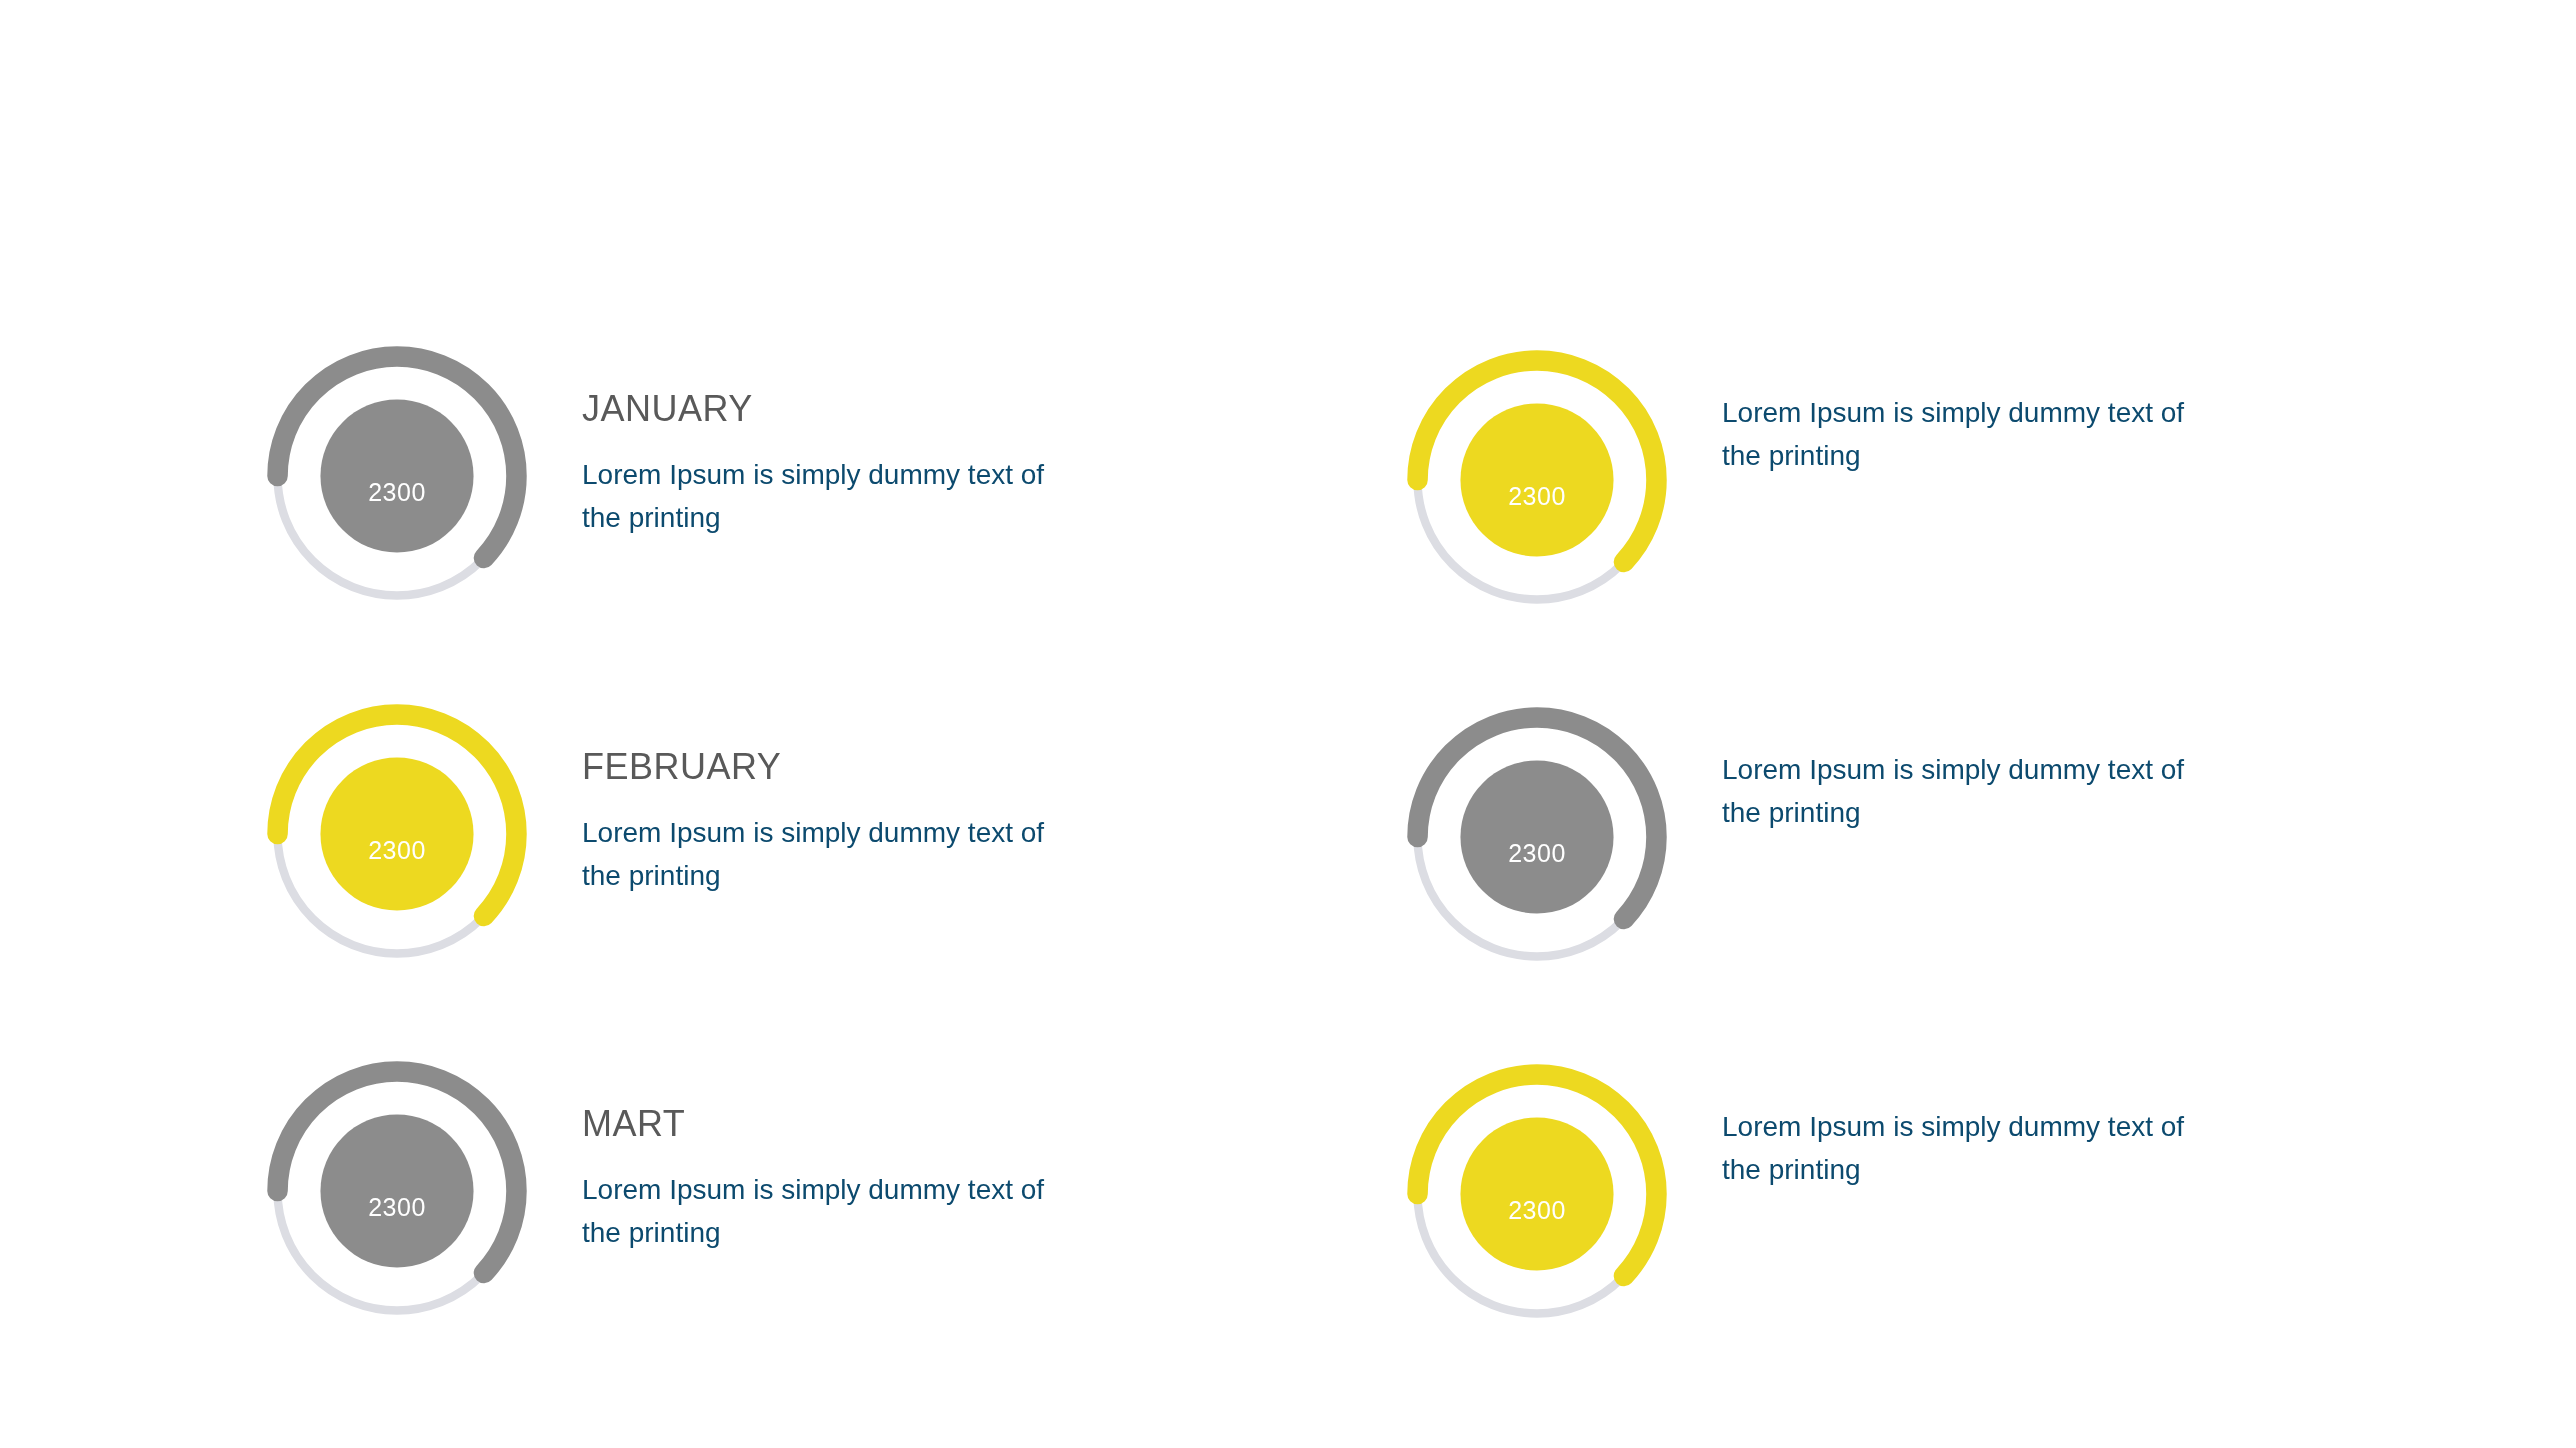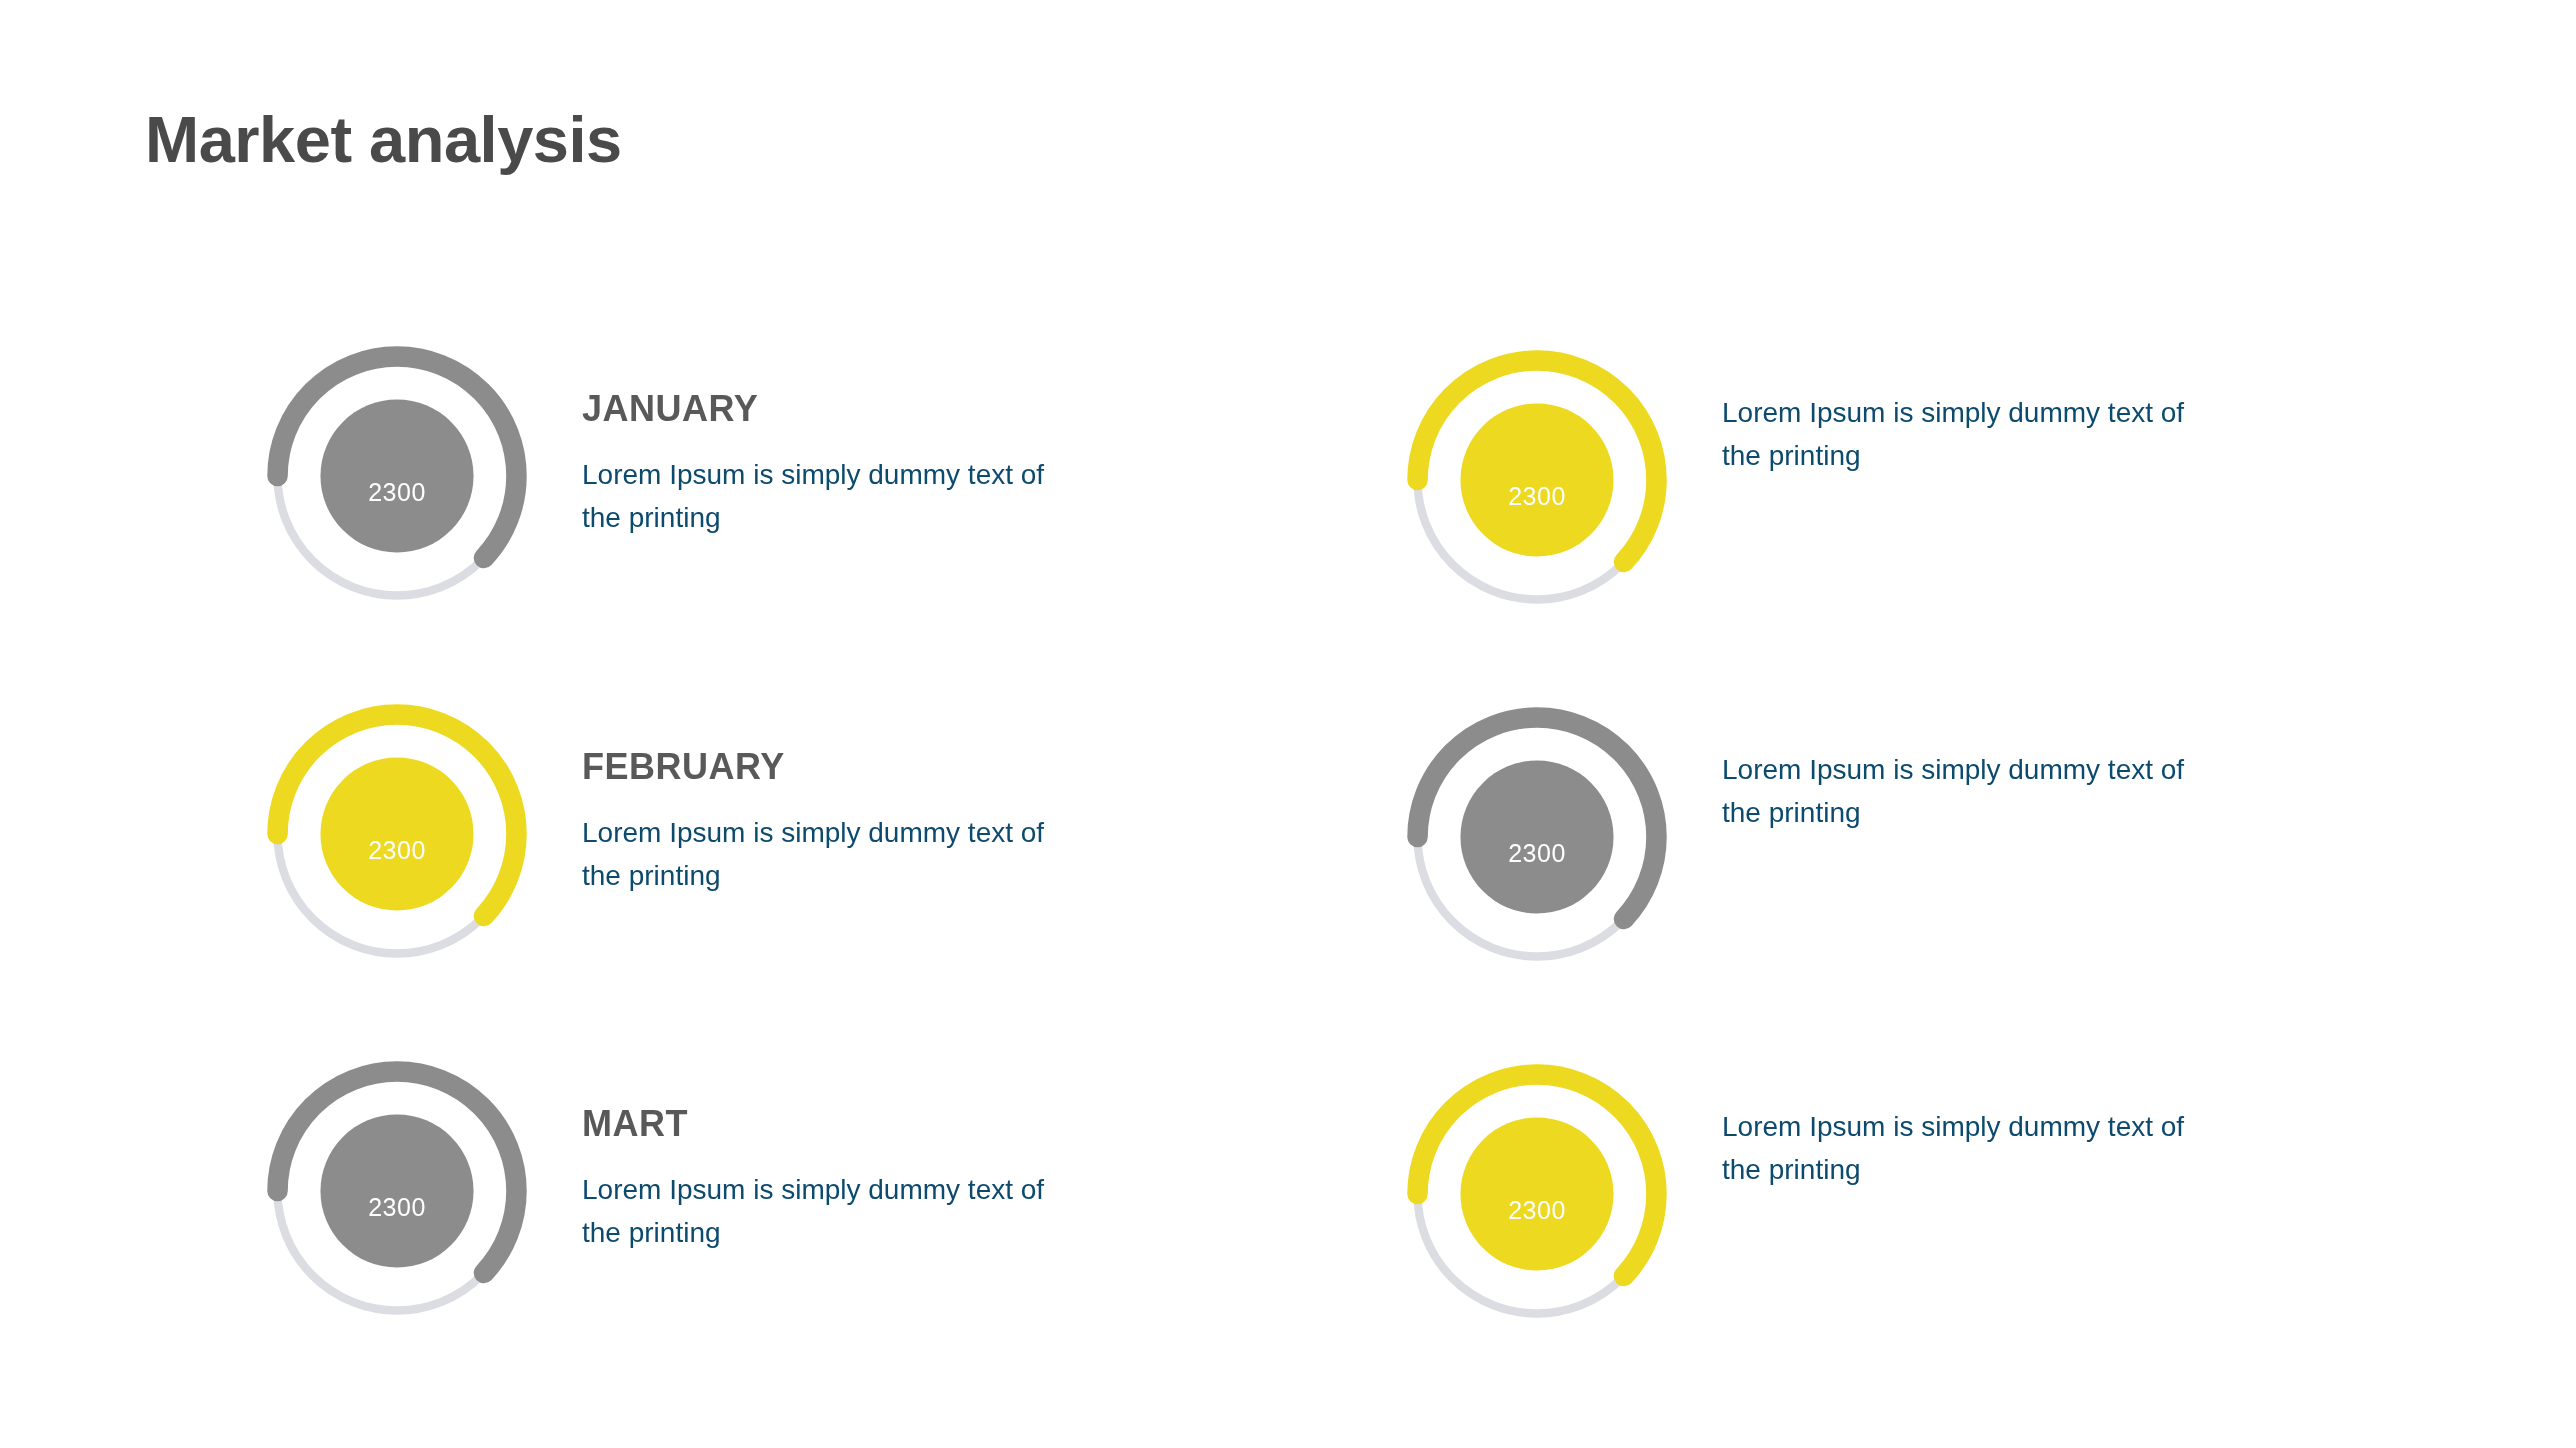--- a/index.html
+++ b/index.html
@@ -67,21 +67,21 @@
     color: #ffffff;
     font-weight: normal;
     letter-spacing: 0.5px;
   }
   .texts {
     margin-left: 45px;
     padding-top: 52px;
   }
   .item-title {
     font-size: 36px;
-    font-weight: bold;
+    font-weight: normal;
     color: #595959;
     letter-spacing: 0.5px;
     margin-bottom: 24px;
   }
   .item-desc {
     font-size: 28px;
     color: #0c4a6e;
     line-height: 1.52;
     max-width: 495px;
   }
@@ -91,21 +91,20 @@
   .item-2 { left: 257px;  top: 1051px; }
   .item-3 { left: 1397px; top: 340px; }
   .item-4 { left: 1397px; top: 697px; }
   .item-5 { left: 1397px; top: 1054px; }
 </style>
 </head>
 <body>
 
 <div class="slide">
 
-  <div class="page-title">Market analysis</div>
 
   <div class="grid">
 
     <div class="item item-0">
       <div class="ring-wrap">
         <svg viewBox="0 0 300 300">
           <circle class="track" cx="150" cy="150" r="128" fill="none" stroke-width="9" stroke="#dcdde3"></circle>
           <circle class="inner" cx="150" cy="150" r="82" stroke="none" fill="#8c8c8c"></circle>
           <circle class="arc" cx="150" cy="150" r="128" fill="none" stroke-width="22" stroke-linecap="round" stroke="#8c8c8c" stroke-dasharray="498.633585977772 305.61413334121505" transform="rotate(180 150 150)"></circle>
         </svg>

